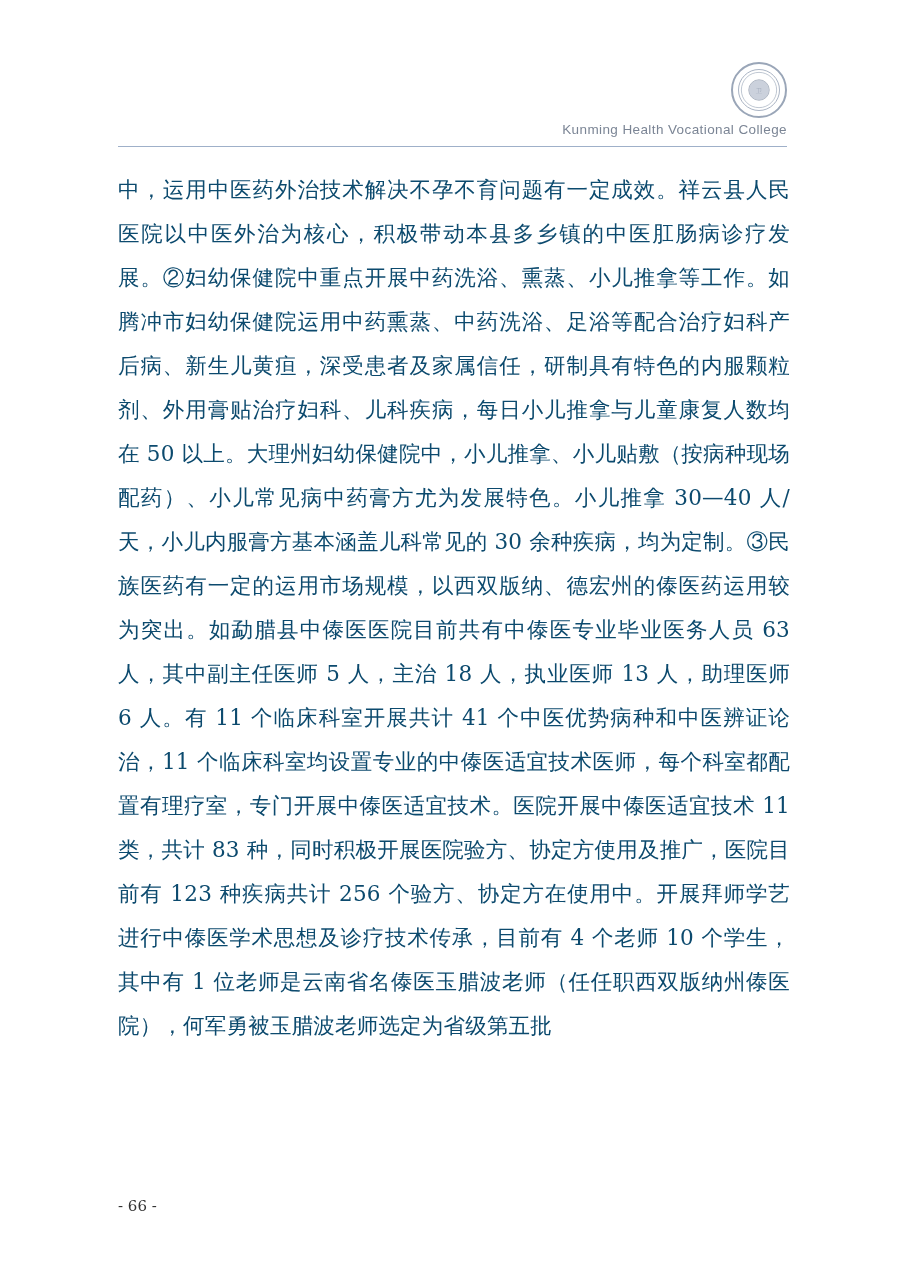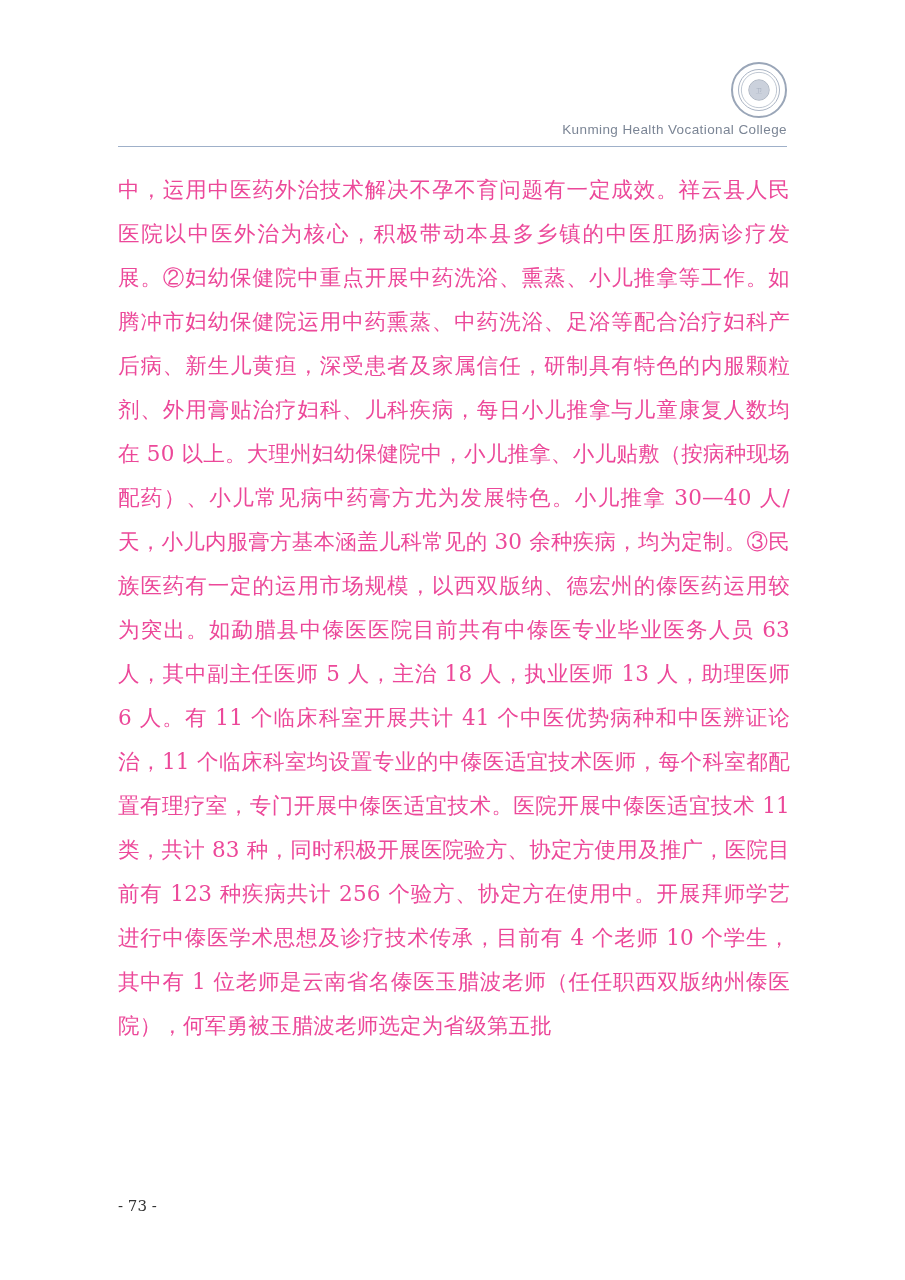--- a/index.html
+++ b/index.html
@@ -105,21 +105,21 @@
   .content {
     position: absolute;
     left: 118px;
     top: 168px;
     width: 672px;
   }
   .para {
     margin: 0;
     font-size: 21.5px;
     line-height: 44px;
-    color: #ec4899;
+    color: #0c4a6e;
     text-align: justify;
     text-justify: inter-ideograph;
     letter-spacing: 0.2px;
     font-family: "DejaVu Serif", "Liberation Serif", serif;
   }
 
   
   .footer {
     position: absolute;
     left: 118px;
@@ -152,16 +152,16 @@
     </div>
   </div>
 
   <div class="rule"></div>
 
   <div class="content">
     <p class="para">中，运用中医药外治技术解决不孕不育问题有一定成效。祥云县人民医院以中医外治为核心，积极带动本县多乡镇的中医肛肠病诊疗发展。②妇幼保健院中重点开展中药洗浴、熏蒸、小儿推拿等工作。如腾冲市妇幼保健院运用中药熏蒸、中药洗浴、足浴等配合治疗妇科产后病、新生儿黄疸，深受患者及家属信任，研制具有特色的内服颗粒剂、外用膏贴治疗妇科、儿科疾病，每日小儿推拿与儿童康复人数均在 50 以上。大理州妇幼保健院中，小儿推拿、小儿贴敷（按病种现场配药）、小儿常见病中药膏方尤为发展特色。小儿推拿 30—40 人/天，小儿内服膏方基本涵盖儿科常见的 30 余种疾病，均为定制。③民族医药有一定的运用市场规模，以西双版纳、德宏州的傣医药运用较为突出。如勐腊县中傣医医院目前共有中傣医专业毕业医务人员 63 人，其中副主任医师 5 人，主治 18 人，执业医师 13 人，助理医师 6 人。有 11 个临床科室开展共计 41 个中医优势病种和中医辨证论治，11 个临床科室均设置专业的中傣医适宜技术医师，每个科室都配置有理疗室，专门开展中傣医适宜技术。医院开展中傣医适宜技术 11 类，共计 83 种，同时积极开展医院验方、协定方使用及推广，医院目前有 123 种疾病共计 256 个验方、协定方在使用中。开展拜师学艺进行中傣医学术思想及诊疗技术传承，目前有 4 个老师 10 个学生，其中有 1 位老师是云南省名傣医玉腊波老师（任任职西双版纳州傣医院），何军勇被玉腊波老师选定为省级第五批</p>
   </div>
 
   <div class="footer">
-    <span class="page-number">- 73 -</span>
+    <span class="page-number">- 66 -</span>
   </div>
 
 </div>
 
 </body></html>

